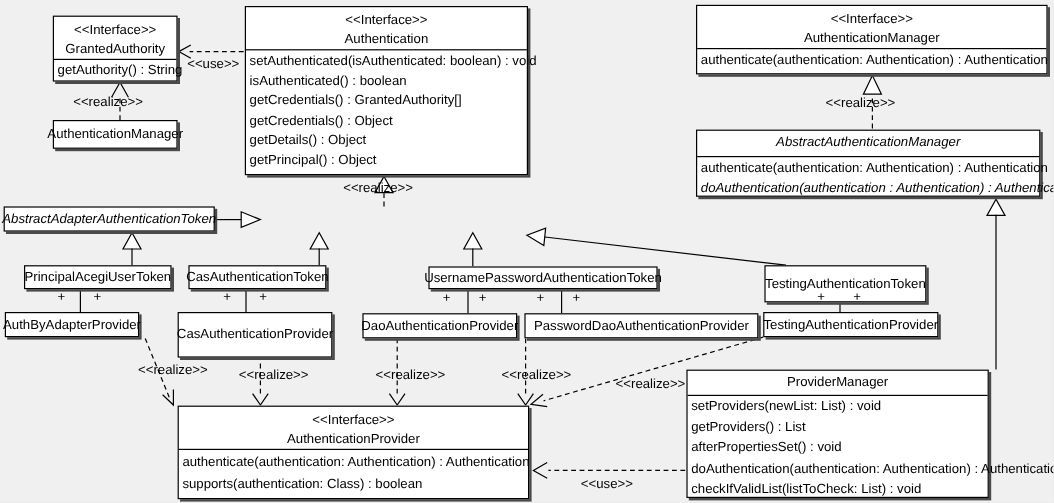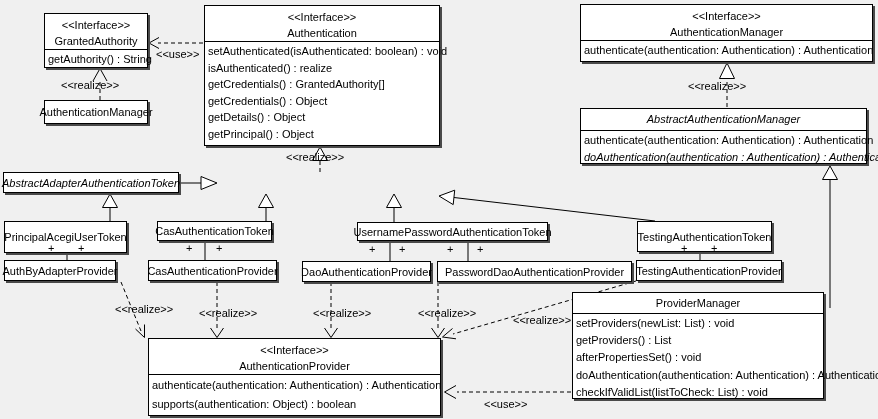--- a/index.html
+++ b/index.html
@@ -128,21 +128,21 @@
     <span>AuthenticationManager</span>
   </div>
 
   <div class="uml-class" style="left:204px;top:5px;width:236px;height:141px">
     <div class="hdr">
       <span class="stereo">&lt;&lt;Interface&gt;&gt;</span>
       <span class="cname">Authentication</span>
     </div>
     <div class="methods">
       <div class="m">setAuthenticated(isAuthenticated: boolean) : void</div>
-      <div class="m">isAuthenticated() : realize</div>
+      <div class="m">isAuthenticated() : boolean</div>
       <div class="m">getCredentials() : GrantedAuthority[]</div>
       <div class="m">getCredentials() : Object</div>
       <div class="m">getDetails() : Object</div>
       <div class="m">getPrincipal() : Object</div>
     </div>
   </div>
 
   <div class="uml-class" style="left:580px;top:4px;width:293px;height:58px">
     <div class="hdr">
       <span class="stereo">&lt;&lt;Interface&gt;&gt;</span>
@@ -159,41 +159,41 @@
       <div class="m">authenticate(authentication: Authentication) : Authentication</div>
       <div class="m abstract-m">doAuthentication(authentication : Authentication) : Authentication</div>
     </div>
   </div>
 
   <div class="uml-class simple" style="left:3px;top:172px;width:176px;height:21px">
     <span class="abstract-name">AbstractAdapterAuthenticationToken</span>
   </div>
 
 
-  <div class="uml-class simple" style="left:4px;top:221px;width:123px;height:32px">
+  <div class="uml-class simple" style="left:20px;top:221px;width:123px;height:20px">
     <span>PrincipalAcegiUserToken</span>
   </div>
 
   <div class="uml-class simple" style="left:157px;top:221px;width:115px;height:20px">
     <span>CasAuthenticationToken</span>
   </div>
 
   <div class="uml-class simple" style="left:357px;top:222px;width:191px;height:19px">
     <span>UsernamePasswordAuthenticationToken</span>
   </div>
 
   <div class="uml-class simple" style="left:637px;top:221px;width:135px;height:31px">
     <span>TestingAuthenticationToken</span>
   </div>
 
   <div class="uml-class simple" style="left:4px;top:260px;width:112px;height:21px">
     <span>AuthByAdapterProvider</span>
   </div>
 
-  <div class="uml-class simple" style="left:148px;top:260px;width:129px;height:21px">
+  <div class="uml-class simple" style="left:148px;top:260px;width:129px;height:38px">
     <span>CasAuthenticationProvider</span>
   </div>
 
   <div class="uml-class simple" style="left:302px;top:261px;width:129px;height:21px">
     <span>DaoAuthenticationProvider</span>
   </div>
 
   <div class="uml-class simple" style="left:437px;top:261px;width:195px;height:21px">
     <span>PasswordDaoAuthenticationProvider</span>
   </div>
@@ -202,25 +202,25 @@
     <span>TestingAuthenticationProvider</span>
   </div>
 
   <div class="uml-class rows19" style="left:148px;top:338px;width:293px;height:78px">
     <div class="hdr">
       <span class="stereo">&lt;&lt;Interface&gt;&gt;</span>
       <span class="cname">AuthenticationProvider</span>
     </div>
     <div class="methods">
       <div class="m">authenticate(authentication: Authentication) : Authentication</div>
-      <div class="m">supports(authentication: Object) : boolean</div>
-    </div>
-  </div>
-
-  <div class="uml-class rows17" style="left:572px;top:292px;width:252px;height:107px">
+      <div class="m">supports(authentication: Class) : boolean</div>
+    </div>
+  </div>
+
+  <div class="uml-class rows17" style="left:572px;top:308px;width:252px;height:107px">
     <span class="title" style="height:20px;line-height:20px">ProviderManager</span>
     <div class="methods">
       <div class="m">setProviders(newList: List) : void</div>
       <div class="m">getProviders() : List</div>
       <div class="m">afterPropertiesSet() : void</div>
       <div class="m">doAuthentication(authentication: Authentication) : Authentication</div>
       <div class="m">checkIfValidList(listToCheck: List) : void</div>
     </div>
   </div>
 

